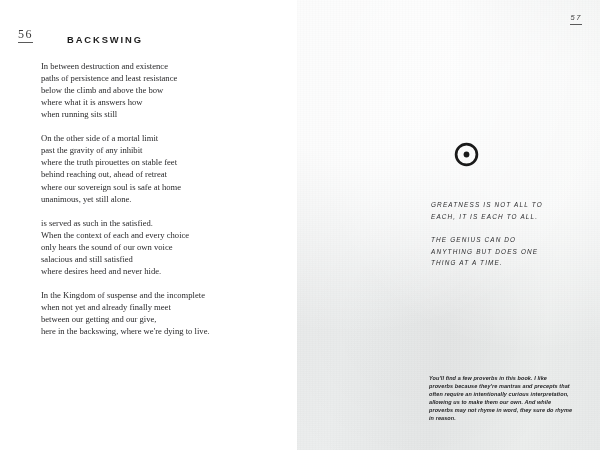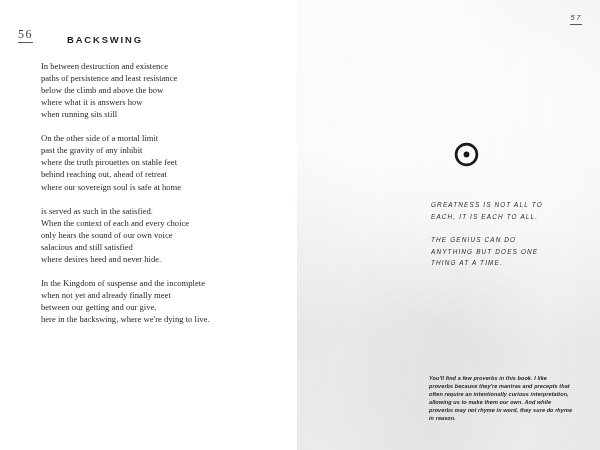--- a/index.html
+++ b/index.html
@@ -165,20 +165,21 @@
         <span class="ln">below the climb and above the bow</span>
         <span class="ln">where what it is answers how</span>
         <span class="ln">when running sits still</span>
       </p>
       <p class="stanza">
         <span class="ln">On the other side of a mortal limit</span>
         <span class="ln">past the gravity of any inhibit</span>
         <span class="ln">where the truth pirouettes on stable feet</span>
         <span class="ln">behind reaching out, ahead of retreat</span>
         <span class="ln">where our sovereign soul is safe at home</span>
+        <span class="ln">unanimous, yet still alone.</span>
       </p>
       <p class="stanza">
         <span class="ln">is served as such in the satisfied.</span>
         <span class="ln">When the context of each and every choice</span>
         <span class="ln">only hears the sound of our own voice</span>
         <span class="ln">salacious and still satisfied</span>
         <span class="ln">where desires heed and never hide.</span>
       </p>
       <p class="stanza">
         <span class="ln">In the Kingdom of suspense and the incomplete</span>

